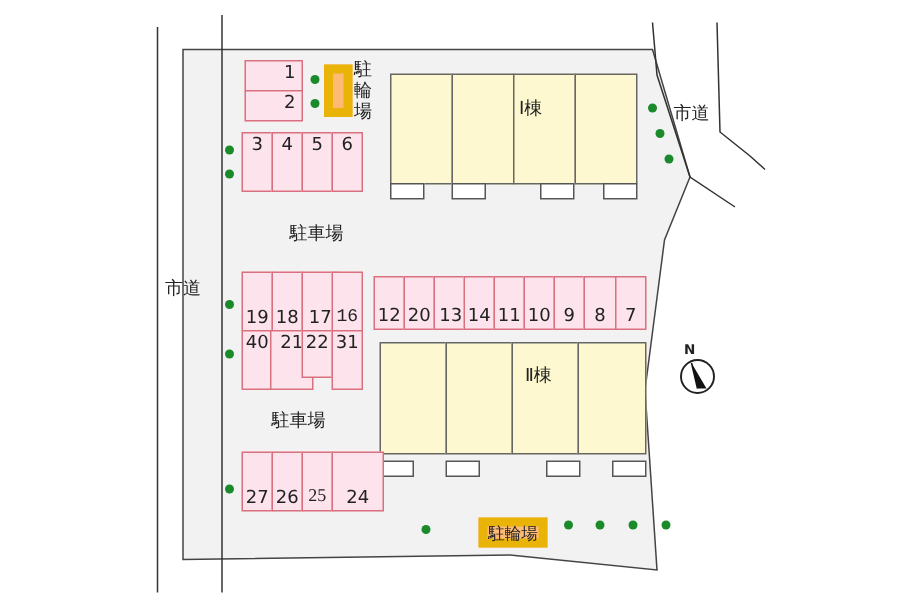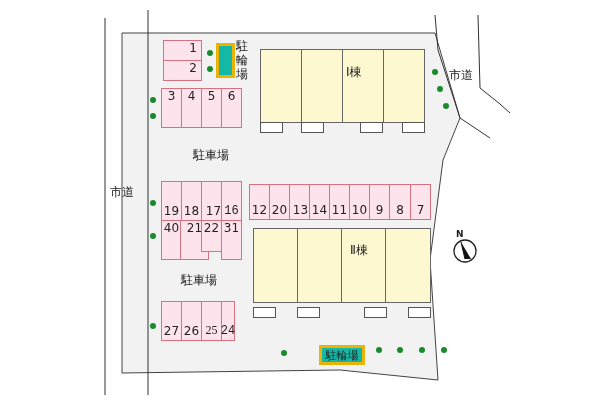--- a/index.html
+++ b/index.html
@@ -6,21 +6,21 @@
   body { width:600px; height:400px; position:relative; overflow:hidden;
          font-family: "DejaVu Sans", "Liberation Sans", sans-serif; color:#222; }
   #map { position:absolute; left:0; top:0; width:600px; height:400px; }
   .abs { position:absolute; }
   .stall { position:absolute; background:#fde4ec; border:1px solid #d9707f; box-sizing:border-box;
            font-size:12px; color:#222; display:flex; justify-content:center; }
   .label { position:absolute; font-size:12px; color:#222; white-space:nowrap; }
   .bldg-unit { position:absolute; background:#fdf8cf; border:1px solid #666; box-sizing:border-box; }
   .porch { position:absolute; background:#fff; border:1px solid #555; box-sizing:border-box; }
   .tree { position:absolute; width:6px; height:6px; border-radius:50%; background:#1b8a2b; }
-  .bike-box { position:absolute; background:#14b8a6; border:3px solid #eab308; box-sizing:border-box; }
+  .bike-box { position:absolute; background:#fdba74; border:6px solid #eab308; box-sizing:border-box; }
 </style>
 </head>
 <body>
 
 <div id="map">
 
   <svg class="abs" style="left:0;top:0" width="600" height="400">
 
     <polygon points="122,33 435,33 460,118 443,160 430,260 438,380 340,370 122,373" fill="#f2f2f2" stroke="#444" stroke-width="1"></polygon>
 
@@ -146,21 +146,21 @@
 
   <div class="stall" style="left:161px;top:301px;width:21px;height:40px;align-items:flex-end;padding-bottom:2px;">
       <span>27</span>
     </div>
   <div class="stall" style="left:181px;top:301px;width:21px;height:40px;align-items:flex-end;padding-bottom:2px;">
       <span>26</span>
     </div>
   <div class="stall" style="left:201px;top:301px;width:21px;height:40px;align-items:flex-end;padding-bottom:2px;font-family:Liberation Serif, serif;">
       <span>25</span>
     </div>
-  <div class="stall" style="left:221px;top:301px;width:14px;height:40px;align-items:flex-end;padding-bottom:2px;font-family:Liberation Mono, monospace;">
+  <div class="stall" style="left:221px;top:301px;width:35px;height:40px;align-items:flex-end;padding-bottom:2px;">
       <span>24</span>
     </div>
 
   <div class="bike-box" style="left:319px;top:345px;width:46px;height:20px;display:flex;align-items:center;justify-content:center;">
     <span style="font-size:11px">駐輪場</span>
   </div>
 
   <div class="tree" style="left:207px;top:50px"></div>
   <div class="tree" style="left:207px;top:66px"></div>
   <div class="tree" style="left:150px;top:97px"></div>

